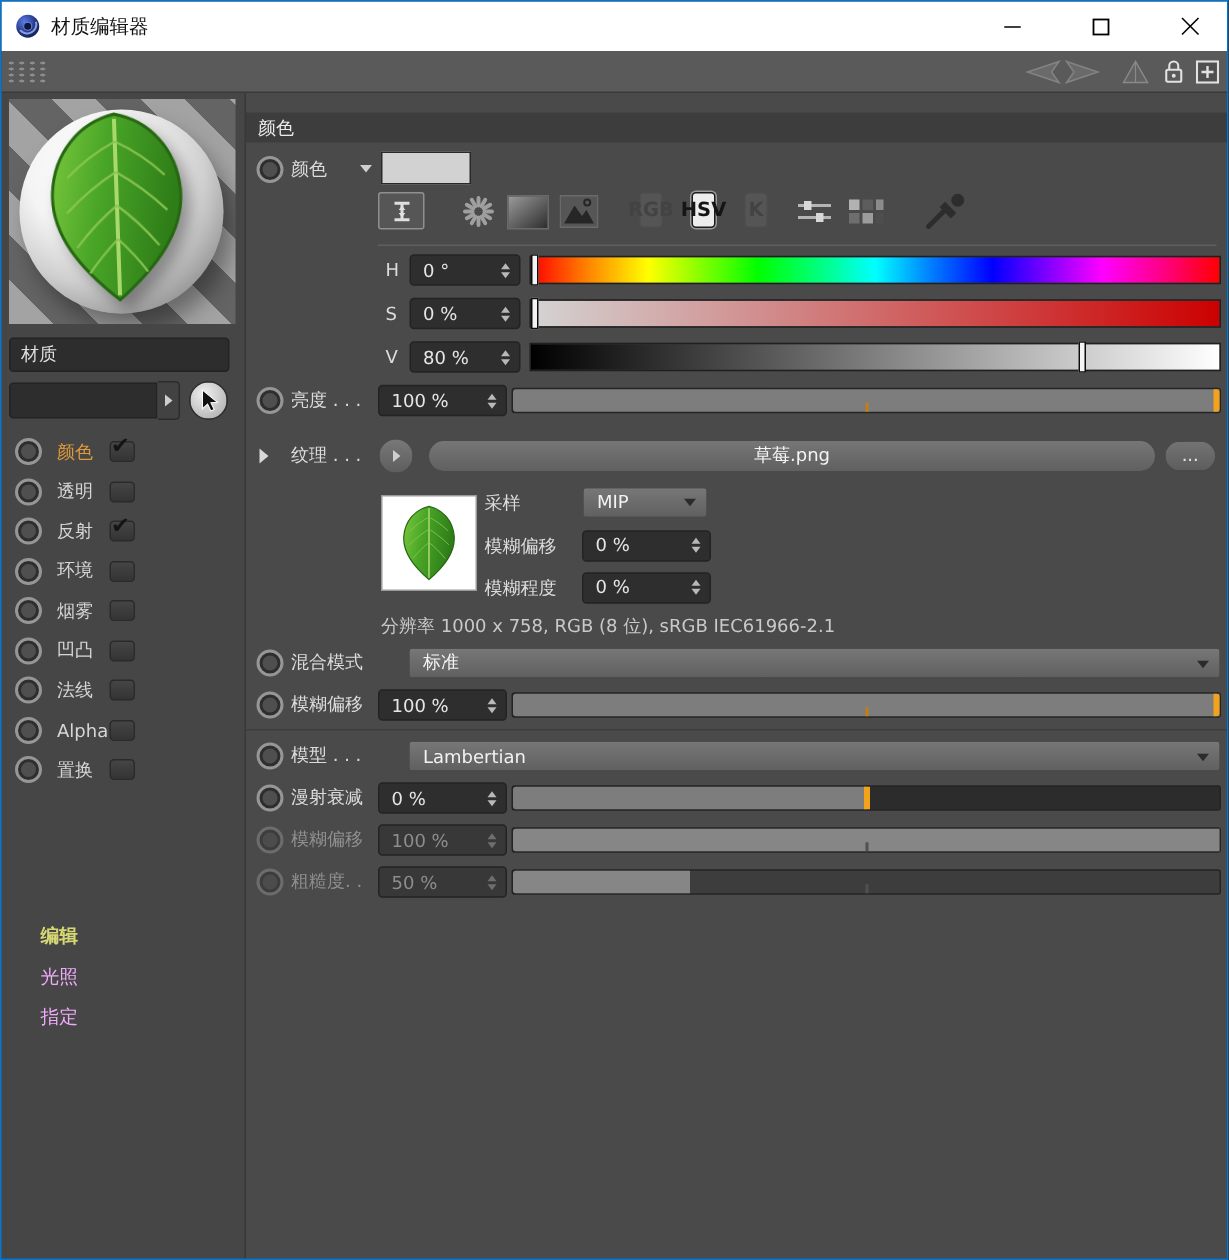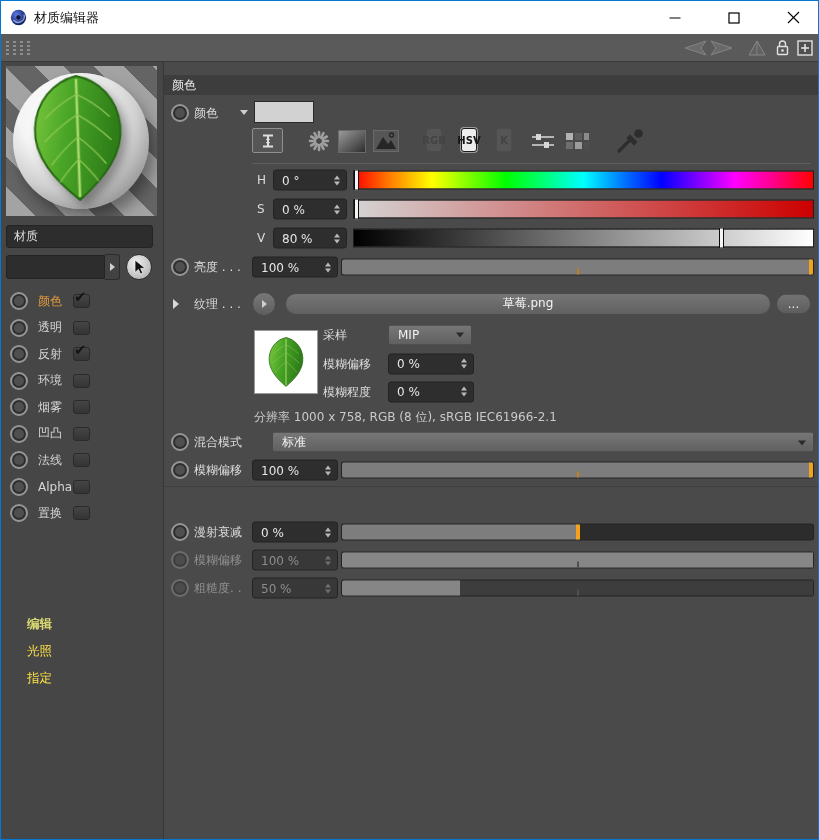--- a/index.html
+++ b/index.html
@@ -33,21 +33,21 @@
   .tri-r{width:0;height:0;border-top:4px solid transparent;border-bottom:4px solid transparent;border-left:5px solid #cfcfcf;}
   .circle-btn{width:26px;height:26px;border-radius:50%;background:radial-gradient(circle at 38% 32%,#efefef,#b9b9b9 75%,#8f8f8f);margin-left:6px;display:flex;align-items:center;justify-content:center;border:1px solid #2e2e2e;box-sizing:border-box;}
   .channels{position:absolute;top:226px;left:0;right:0;}
   .chan{height:26.5px;position:relative;display:flex;align-items:center;padding-left:9px;}
   .radio{width:18px;height:18px;border-radius:50%;background:#2e2e2e;border:2px solid #969696;box-sizing:border-box;box-shadow:inset 0 0 0 2px #2e2e2e, inset 0 0 0 8px #4f4f4f;}
   .chan-label{margin-left:10px;font-size:12px;color:#d6d6d6;}
   .chan.active .chan-label{color:#e09a3c;}
   .checkbox{position:absolute;left:72px;top:6px;width:17px;height:14px;background:linear-gradient(#454545,#343434);border:1px solid #2a2a2a;border-radius:3px;box-sizing:border-box;}
   .checkmark{position:absolute;left:73px;top:0px;font-size:15px;font-weight:bold;color:#141414;line-height:18px;}
   .pages{position:absolute;top:548px;left:0;right:0;}
-  .page{height:27px;line-height:27px;padding-left:26px;font-size:12.5px;color:#fde047;}
+  .page{height:27px;line-height:27px;padding-left:26px;font-size:12.5px;color:#f0abfc;}
   .page.active{color:#d8d873;font-weight:bold;}
   
   .sec-header{position:absolute;top:13px;left:0;right:0;height:20px;background:#3d3d3d;color:#ececec;font-size:12px;line-height:20px;padding-left:8px;}
   .rrow{position:absolute;left:0;right:5px;height:24px;}
   .r-radio{position:absolute;left:7px;top:50%;transform:translateY(-50%);}
   .r-label{position:absolute;left:30px;top:50%;transform:translateY(-50%);font-size:12px;color:#dcdcdc;white-space:nowrap;}
   .dis .r-label{color:#8f8f8f;}
   .dis .radio{opacity:.45;}
   .spinbox{position:absolute;left:88px;width:86px;height:21px;top:50%;transform:translateY(-50%);background:#2e2e2e;border:1px solid #232323;border-radius:3px;box-sizing:border-box;color:#e6e6e6;font-size:12px;display:flex;align-items:center;padding-left:8px;}
   .dis .spinbox{background:#383838;color:#8d8d8d;}
@@ -65,21 +65,21 @@
   .tick-c.dark{background:#515151;}
   .mark-o{position:absolute;left:calc(50% - 2px);top:0;bottom:0;width:4px;background:#f3a21c;}
   .gslider{position:absolute;left:189px;width:461px;height:19px;top:50%;transform:translateY(-50%);border:1px solid #1f1f1f;box-sizing:border-box;}
   .gmark{position:absolute;top:-2px;bottom:-2px;width:5px;background:#f4f4f4;border:1px solid #0d0d0d;box-sizing:border-box;}
   .hsv-lbl{position:absolute;left:93px;top:50%;transform:translateY(-50%);font-size:12px;color:#dcdcdc;}
   .hsv-spin{left:109px;width:74px;}
   .drop{position:absolute;height:21px;top:50%;transform:translateY(-50%);background:linear-gradient(#777777,#606060);border:1px solid #4a4a4a;border-radius:3px;box-sizing:border-box;color:#f2f2f2;font-size:12px;display:flex;align-items:center;padding-left:9px;}
   .caret{position:absolute;right:7px;top:calc(50% - 2px);width:0;height:0;border-left:4.5px solid transparent;border-right:4.5px solid transparent;border-top:5px solid #2b2b2b;}
   .icon-btn{position:absolute;top:0;height:26px;display:flex;align-items:center;justify-content:center;}
   .boxed{background:#565656;border:1px solid #8f8f8f;border-radius:2px;box-sizing:border-box;}
-  .mode{width:16px;height:24px;border-radius:3px;background:#555555;border:1px solid #4c4c4c;color:#434343;font-weight:bold;font-size:10px;display:flex;align-items:center;justify-content:center;box-sizing:border-box;}
+  .mode{width:16px;height:24px;border-radius:3px;background:#555555;border:1px solid #4c4c4c;color:#434343;font-weight:bold;font-size:13px;display:flex;align-items:center;justify-content:center;box-sizing:border-box;}
   .mode.activ{background:#ededed;color:#151515;border:1px solid #1c1c1c;box-shadow:0 0 0 1px #9a9a9a;}
   .sep{position:absolute;left:88px;right:7px;height:1px;background:#5f5f5f;}
   .sep2{position:absolute;left:0;right:0;height:1px;background:#3e3e3e;}
   .thumb{position:absolute;left:90px;top:268px;width:64px;height:64px;background:#ffffff;border:1px solid #9a9a9a;box-sizing:border-box;display:flex;align-items:center;justify-content:center;}
   .t-label{position:absolute;font-size:12px;color:#dcdcdc;white-space:nowrap;}
   .res-text{position:absolute;left:90px;top:347px;font-size:12px;color:#c9c9c9;white-space:nowrap;}
   .pill{position:absolute;left:121px;width:486px;height:22px;top:50%;transform:translateY(-50%);background:linear-gradient(#767676,#606060);border:1px solid #4a4a4a;border-radius:11px;box-sizing:border-box;color:#f4f4f4;font-size:12px;display:flex;align-items:center;justify-content:center;}
   .more-btn{position:absolute;left:612px;width:35px;height:21px;top:50%;transform:translateY(-50%);background:linear-gradient(#737373,#5d5d5d);border:1px solid #4a4a4a;border-radius:11px;box-sizing:border-box;color:#e8e8e8;font-size:12px;display:flex;align-items:center;justify-content:center;}
   .round-btn{position:absolute;left:88px;width:24px;height:24px;top:50%;transform:translateY(-50%);border-radius:50%;background:linear-gradient(#787878,#5e5e5e);border:1px solid #4a4a4a;box-sizing:border-box;display:flex;align-items:center;justify-content:center;}
   .exp-caret{position:absolute;left:9px;top:calc(50% - 5px);width:0;height:0;border-top:5px solid transparent;border-bottom:5px solid transparent;border-left:6px solid #d8d8d8;}
@@ -473,20 +473,28 @@
         </div>
         <div class="slider">
           <span class="fill" style="width:100%"></span>
             <span class="cap-r"></span>
             <span class="tick-c"></span>
         </div>
       </div>
 
       <div class="sep2" style="top:424px"></div>
 
+      <div class="rrow" style="top:430px">
+        <span class="r-radio radio"></span>
+        <span class="r-label">模型 . . .</span>
+        <div class="drop" style="left:108px;width:542px">
+          <span>Lambertian</span>
+          <span class="caret"></span>
+        </div>
+      </div>
 
       <div class="rrow" style="top:458px">
         <span class="r-radio radio"></span>
         <span class="r-label">漫射衰减</span>
         <div class="spinbox">
           <span>0 %</span>
           <span class="spin">
               <i class="up"></i>
               <i class="dn"></i>
             </span>

